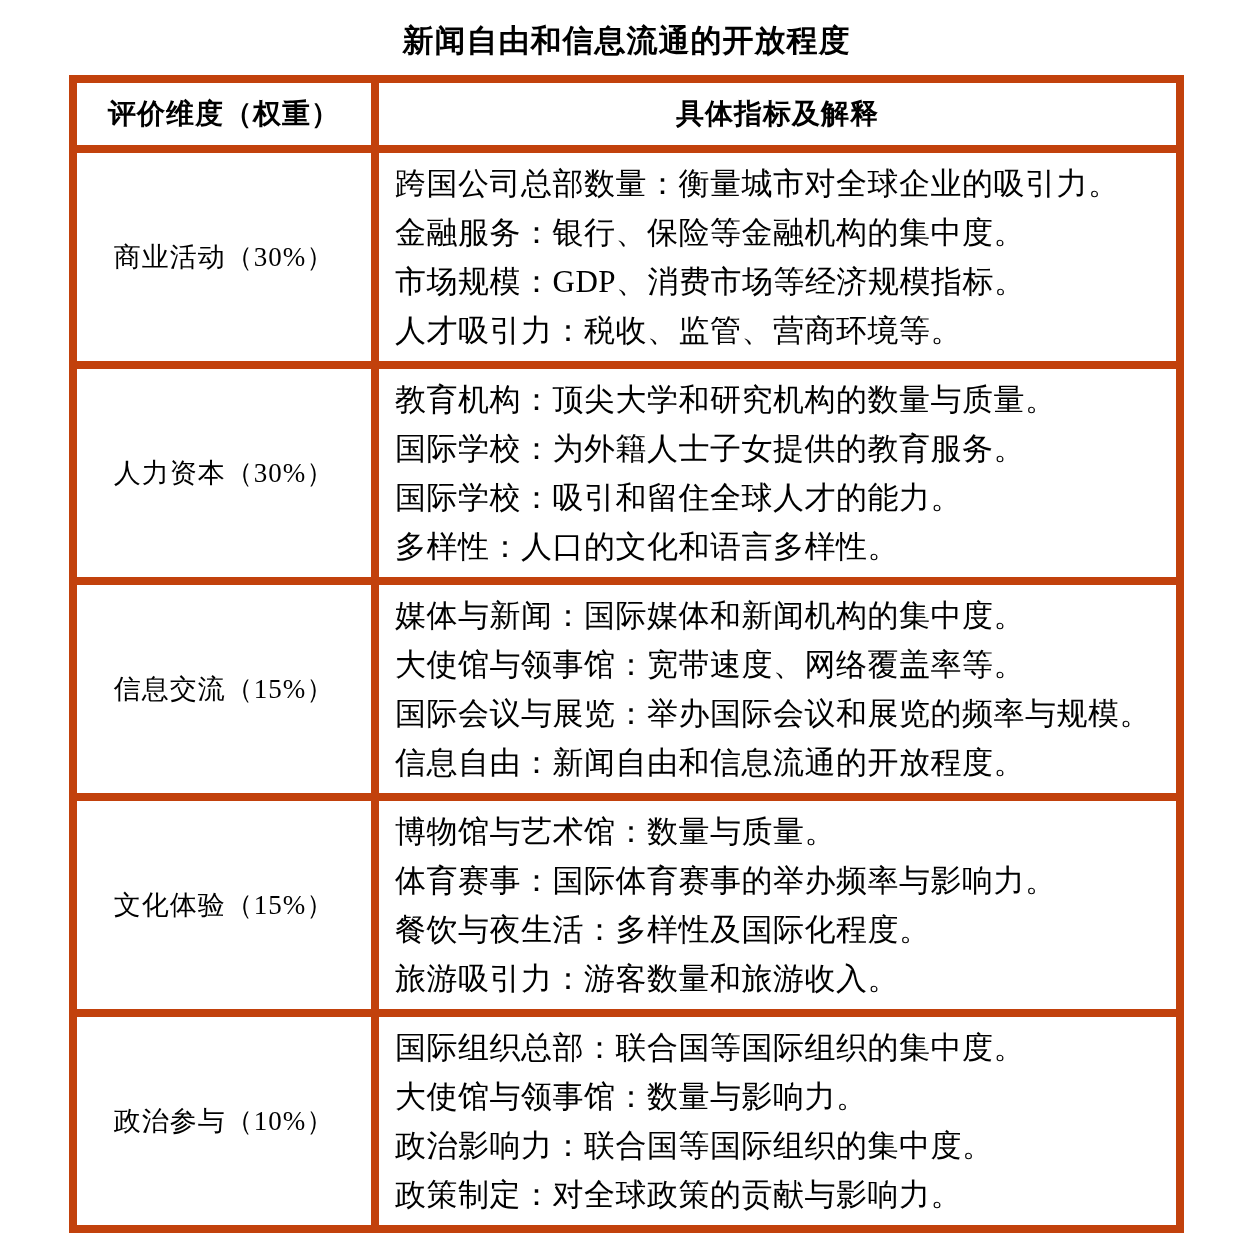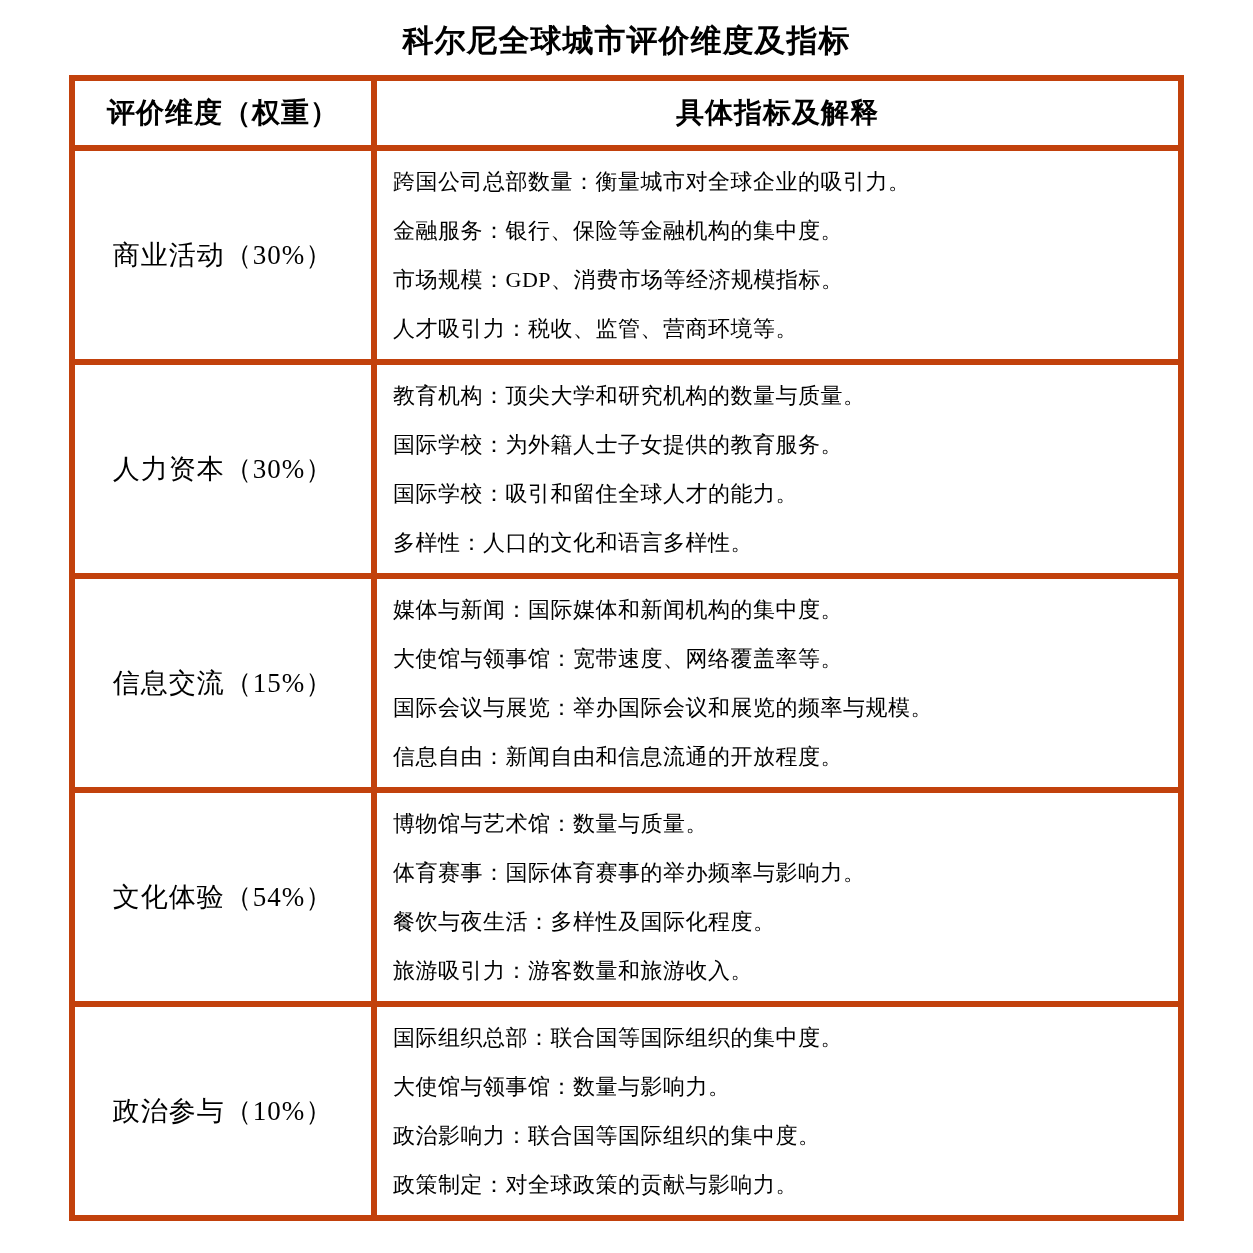--- a/index.html
+++ b/index.html
@@ -22,21 +22,21 @@
     letter-spacing: 1px;
   }
   table.eval-table {
     border-collapse: collapse;
     margin: 0 auto;
     width: 1115px;
     table-layout: fixed;
   }
   table.eval-table th,
   table.eval-table td {
-    border: 6px solid #c2410c;
+    border: 8px solid #c2410c;
     box-sizing: border-box;
   }
   col.dim-col { width: 302px; }
   th {
     height: 70px;
     font-size: 28px;
     font-weight: bold;
     text-align: center;
     vertical-align: middle;
     letter-spacing: 1px;
@@ -44,41 +44,41 @@
   td.dim-cell {
     text-align: center;
     vertical-align: middle;
     font-size: 27px;
     height: 207px;
     letter-spacing: 1px;
   }
   td.ind-cell {
     vertical-align: middle;
     padding: 6px 6px 6px 16px;
-    font-size: 22px;
+    font-size: 31px;
   }
   .ind-line {
     height: 49px;
     display: flex;
     align-items: center;
     white-space: nowrap;
     letter-spacing: 0.5px;
   }
   .source-note {
     margin: 12px 0 0 62px;
     font-size: 26px;
     letter-spacing: 0.5px;
   }
 </style>
 </head>
 <body>
 
 <div class="page">
 
-  <div class="doc-title">科尔尼全球城市评价维度及指标</div>
+  <div class="doc-title">新闻自由和信息流通的开放程度</div>
 
   <table class="eval-table">
     <colgroup>
       <col class="dim-col">
       <col>
     </colgroup>
     <thead>
       <tr>
         <th>评价维度（权重）</th>
         <th>具体指标及解释</th>
@@ -106,21 +106,21 @@
       <tr>
         <td class="dim-cell">信息交流（15%）</td>
         <td class="ind-cell">
           <div class="ind-line">媒体与新闻：国际媒体和新闻机构的集中度。</div>
           <div class="ind-line">大使馆与领事馆：宽带速度、网络覆盖率等。</div>
           <div class="ind-line">国际会议与展览：举办国际会议和展览的频率与规模。</div>
           <div class="ind-line">信息自由：新闻自由和信息流通的开放程度。</div>
         </td>
       </tr>
       <tr>
-        <td class="dim-cell">文化体验（54%）</td>
+        <td class="dim-cell">文化体验（15%）</td>
         <td class="ind-cell">
           <div class="ind-line">博物馆与艺术馆：数量与质量。</div>
           <div class="ind-line">体育赛事：国际体育赛事的举办频率与影响力。</div>
           <div class="ind-line">餐饮与夜生活：多样性及国际化程度。</div>
           <div class="ind-line">旅游吸引力：游客数量和旅游收入。</div>
         </td>
       </tr>
       <tr>
         <td class="dim-cell">政治参与（10%）</td>
         <td class="ind-cell">

